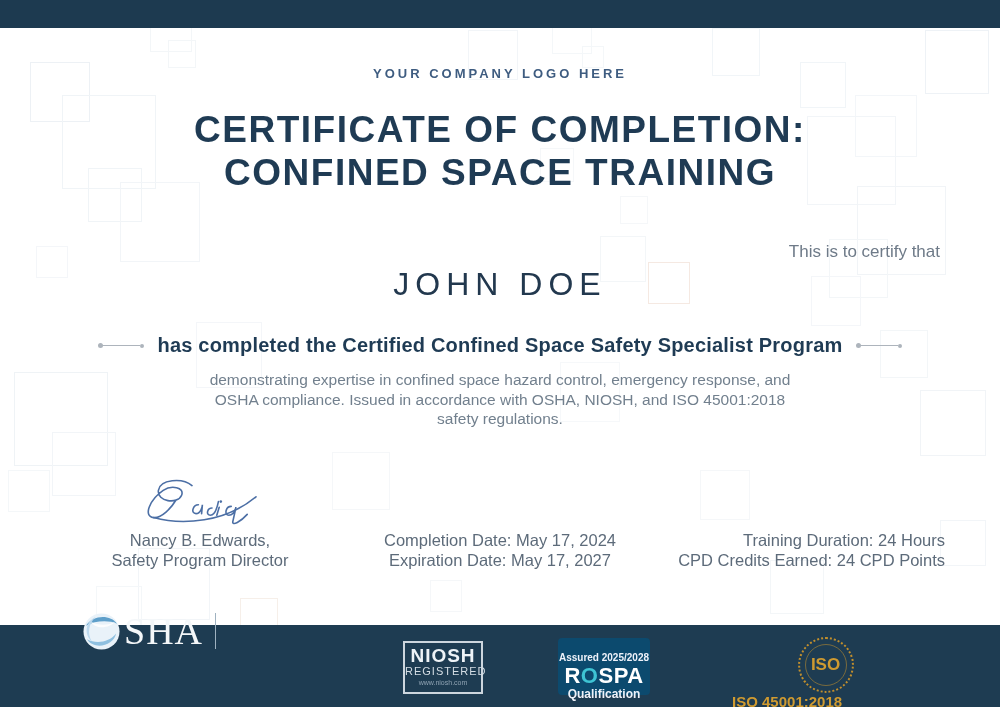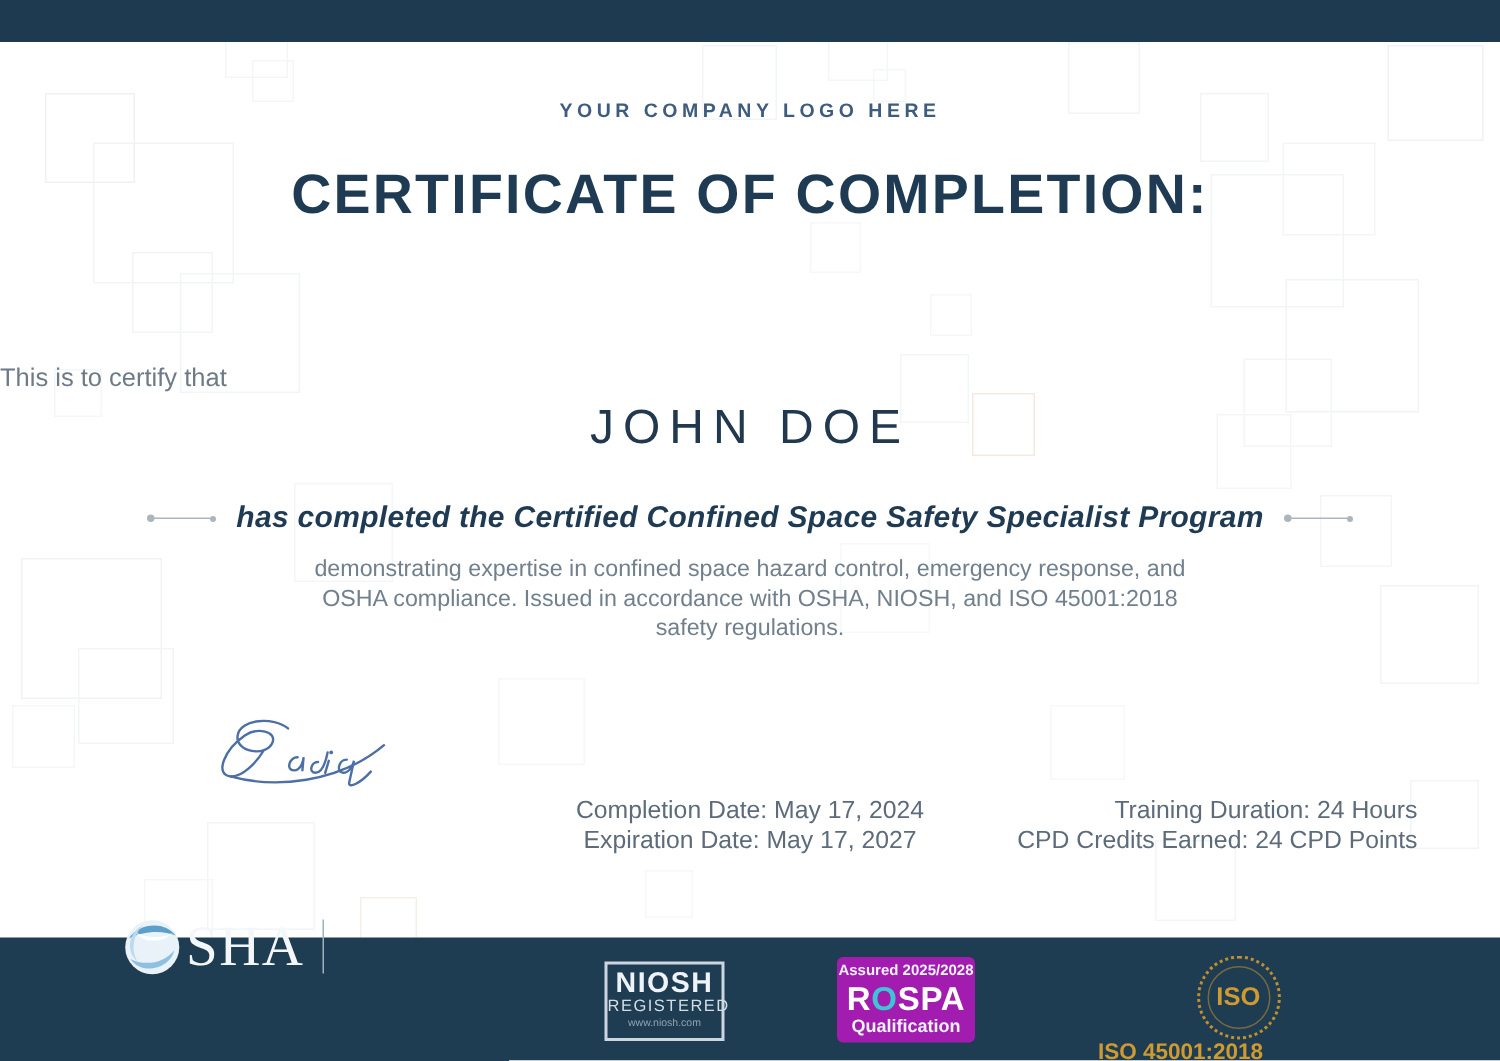--- a/index.html
+++ b/index.html
@@ -13,28 +13,28 @@
   
   .top-bar{position:absolute;left:0;top:0;width:1000px;height:28px;background:#1d3a50;}
   .footer-bar{position:absolute;left:0;top:625px;width:1000px;height:82px;background:#1e3c52;}
 
   .logo-placeholder{position:absolute;left:0;top:66px;width:1000px;text-align:center;
     font-size:13px;font-weight:700;letter-spacing:3px;color:#3e5c80;}
 
   .cert-title{position:absolute;left:0;top:108px;width:1000px;text-align:center;
     font-size:37px;line-height:43px;font-weight:600;letter-spacing:1.5px;color:#1f3b54;margin:0;}
 
-  .certify-text{position:absolute;left:0;top:242px;width:940px;text-align:left;
+  .certify-text{position:absolute;left:0;top:242px;width:940px;text-align:right;
     font-size:17px;color:#6e7a88;}
 
   .recipient-name{position:absolute;left:0;top:266px;width:1000px;text-align:center;
     font-size:32px;font-weight:400;letter-spacing:6px;color:#22384e;}
 
   .program-row{position:absolute;left:0;top:334px;width:1000px;display:flex;
-    align-items:center;justify-content:center;gap:18px;font-style:italic;}
+    align-items:center;justify-content:center;gap:18px;}
   .program-text{font-size:20px;font-weight:600;color:#1f3b54;letter-spacing:0.2px;}
   .ornament{position:relative;width:38px;height:1px;background:#adb4bc;}
   .ornament::before,.ornament::after{content:"";position:absolute;top:-2px;width:5px;height:5px;
     border-radius:50%;background:#adb4bc;}
   .ornament::before{left:-4px;}
   .ornament::after{right:-4px;width:4px;height:4px;top:-1.5px;}
 
   .description{position:absolute;left:200px;top:370px;width:600px;text-align:center;
     font-size:15.5px;line-height:19.5px;color:#72808e;}
 
@@ -51,22 +51,22 @@
   .osha-acronym{font-family:"Liberation Serif",serif;font-size:38px;color:#f4f7f9;letter-spacing:1px;line-height:37px;}
   .osha-divider{width:1px;height:36px;background:#9fb2c0;margin:0 10px 0 12px;}
   .osha-text{font-size:12.5px;line-height:16px;color:#f2f5f8;font-weight:700;}
 
   .niosh-badge{position:absolute;left:403px;top:641px;width:76px;height:46px;
     border:2px solid #cdd6de;text-align:center;padding-top:3px;}
   .niosh-name{font-size:19px;font-weight:700;color:#eef3f7;letter-spacing:1px;line-height:19px;}
   .niosh-status{font-size:11px;color:#d4dde4;letter-spacing:1px;line-height:13px;}
   .niosh-url{font-size:7px;color:#8fa3b3;line-height:9px;}
 
-  .rospa-badge{position:absolute;left:558px;top:638px;width:92px;height:57px;background:#a21caf;
-    border-radius:4px;text-align:center;padding-top:4px;box-sizing:border-box;}
+  .rospa-badge{position:absolute;left:558px;top:638px;width:92px;height:57px;background:#0c4a6e;
+    border-radius:4px;text-align:center;padding-top:14px;box-sizing:border-box;}
   .rospa-assured{font-size:10px;font-weight:700;color:#eef2fa;line-height:12px;}
   .rospa-name{font-size:22px;font-weight:700;color:#ffffff;letter-spacing:0.5px;line-height:24px;}
   .rospa-o{color:#3ec4d4;}
   .rospa-qual{font-size:12px;font-weight:700;color:#eef2fa;line-height:13px;}
 
   .iso-group{position:absolute;left:722px;top:637px;display:flex;align-items:flex-end;flex-direction:column;}
   .iso-seal{width:52px;height:52px;border:2px dotted #c28f2c;border-radius:50%;
     display:flex;align-items:center;justify-content:center;}
   .iso-seal-inner{width:40px;height:40px;border:1px solid rgba(194,143,44,.55);border-radius:50%;
     display:flex;align-items:center;justify-content:center;
@@ -119,20 +119,21 @@
       <div class="bg-sq" style="left: 770px; top: 560px; width: 52px; height: 52px; border-color: rgb(243, 246, 248);"></div>
       <div class="bg-sq" style="left: 940px; top: 520px; width: 44px; height: 44px; border-color: rgb(242, 245, 248);"></div>
     </div>
 
   <div class="top-bar"></div>
 
   <div class="logo-placeholder">YOUR COMPANY LOGO HERE</div>
 
   <h1 class="cert-title">
     <span>CERTIFICATE OF COMPLETION:</span><br>
+    <span>CONFINED SPACE TRAINING</span>
   </h1>
 
   <div class="certify-text">This is to certify that</div>
 
   <div class="recipient-name">JOHN DOE</div>
 
   <div class="program-row">
     <span class="ornament"></span>
     <span class="program-text">has completed the Certified Confined Space Safety Specialist Program</span>
     <span class="ornament"></span>
@@ -147,20 +148,24 @@
         <path d="M22 52 C58 62 112 58 150 26"></path>
         <path d="M78 36 c-7 0 -10 11 -3 11 c6 0 8 -9 8 -11 l-1 11"></path>
         <path d="M95 40 c-6 0 -8 9 -2 9 c5 0 8 -7 10 -17"></path>
         <path d="M104 39 l-3 10"></path>
         <path d="M119 38 c-7 0 -9 11 -3 11 c5 0 8 -6 9 -10 l-4 18 c-1 6 10 0 18 -9"></path>
       </g>
       <circle cx="106" cy="32" r="1.6" fill="#4c6fa5"></circle>
     </svg>
   </div>
 
+  <div class="info-col left">
+    <div>Nancy B. Edwards,</div>
+    <div>Safety Program Director</div>
+  </div>
 
   <div class="info-col mid">
     <div>Completion Date: May 17, 2024</div>
     <div>Expiration Date: May 17, 2027</div>
   </div>
 
   <div class="info-col right">
     <div>Training Duration: 24 Hours</div>
     <div>CPD Credits Earned: 24 CPD Points</div>
   </div>

